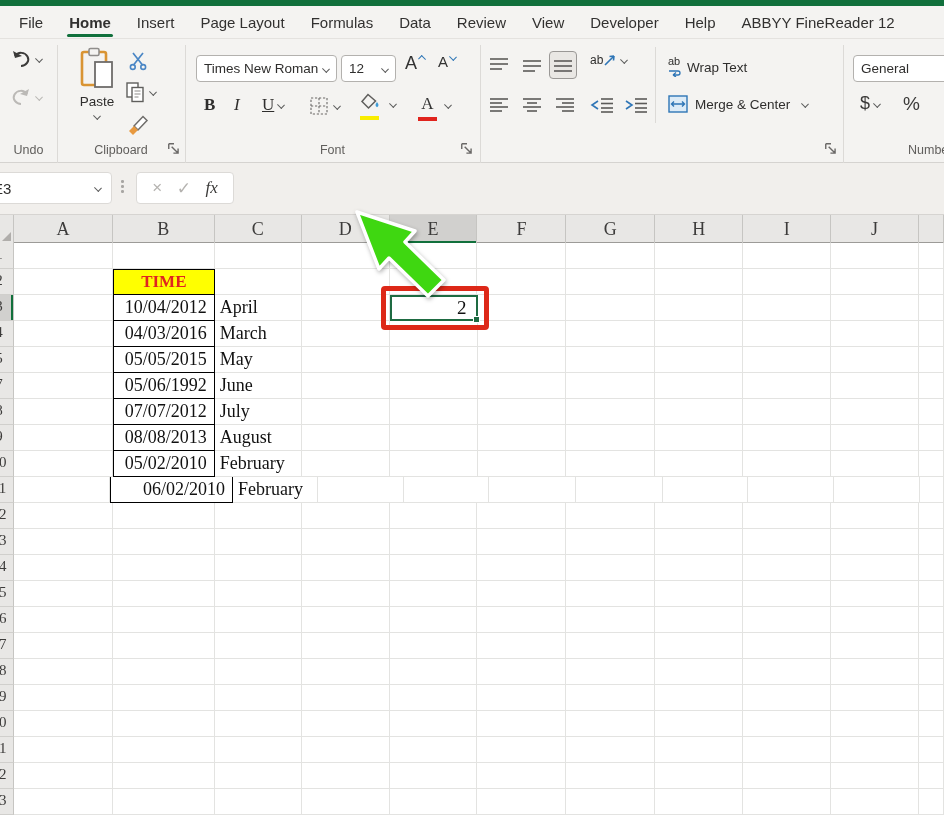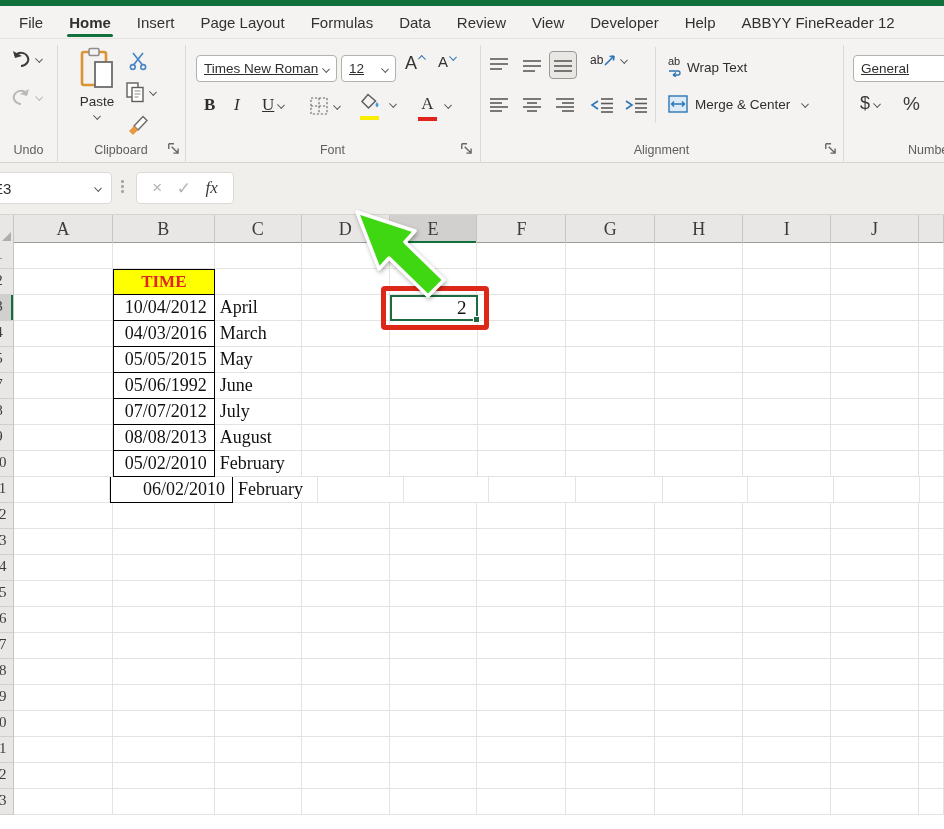--- a/index.html
+++ b/index.html
@@ -23,21 +23,21 @@
   #ribbon { position:absolute; left:0; top:39px; width:944px; height:124px; background:#f4f3f1;
     border-bottom:1px solid #d5d3d0; }
   .vsep { position:absolute; top:8px; height:122px; width:1px; background:#dcdad7; }
   .grouplabel { position:absolute; bottom:5px; font-size:12.5px; color:#605e5c; text-align:center; }
   .launcher { position:absolute; width:14px; height:14px; }
   .chev { display:inline-block; width:6px; height:6px; border-right:1.4px solid #5a5a5a;
     border-bottom:1.4px solid #5a5a5a; transform:rotate(45deg) scale(1,.85); margin-left:4px; }
   .chev.lite { border-color:#b9b7b4; }
   .rbtn { position:absolute; display:flex; align-items:center; cursor:default; }
   .combo { position:absolute; background:#fff; border:1px solid #b3b1ae; border-radius:4px;
-    display:flex; align-items:center; font-size:13.5px; color:#2f2e2d; padding:0 7px; height:27px;text-decoration:underline; }
+    display:flex; align-items:center; font-size:13.5px; color:#2f2e2d; padding:0 7px; height:27px; }
   .combo .chev { margin-left:auto; }
   .lines-icon line { stroke:#5c5b59; stroke-width:1.6; }
   .boxed { border:1px solid #9a9896; border-radius:4px; background:#e9e7e4; }
   .fmt-letter { font-size:16px; color:#333; font-family:"Liberation Serif", serif; }
   .colorbar { position:absolute; left:0; bottom:-5px; width:19px; height:4px; }
 
   
   #fbar { position:absolute; left:0; top:163px; width:944px; height:52px; background:#f1efec;
     border-bottom:1px solid #d6d4d1; }
   #namebox { position:absolute; left:-28px; top:9px; width:140px; height:32px; background:#fff;
@@ -305,21 +305,20 @@
       <span style="font-size:13.5px;color:#2f2e2d;">Wrap Text</span>
     </div>
     <div class="rbtn" style="left:668px;top:56px;">
       <svg width="20" height="18" viewBox="0 0 20 18">
         <rect x="1" y="1" width="18" height="16" fill="#dcebf7" stroke="#2e75b6" stroke-width="1.4"></rect>
         <path d="M4 9 H16 M6 6.5 L3.5 9 L6 11.5 M14 6.5 L16.5 9 L14 11.5" stroke="#2e75b6" stroke-width="1.4" fill="none"></path>
         </svg>
       <span style="font-size:13.5px;color:#2f2e2d;margin-left:7px;">Merge &amp; Center</span>
       <span class="chev" style="margin-left:12px;"></span>
     </div>
-    <div class="grouplabel" style="left:480px;width:363px;">Alignment</div>
     <svg class="launcher" style="left:824px;bottom:6px;" width="12" height="12" viewBox="0 0 12 12">
       <path d="M1.5 1.5 H6 M1.5 1.5 V6 M4 4 L9 9 M9.5 5.5 V9.5 H5.5" stroke="#6a6867" stroke-width="1.2" fill="none"></path>
       </svg>
     <div class="vsep" style="left:843px;top:6px;height:130px;"></div>
 
     <div class="combo" style="left:853px;top:16px;width:120px;">
       <span>General</span>
     </div>
     <div class="rbtn" style="left:860px;top:54px;">
       <span style="font-size:18px;color:#3b3a39;">$</span>

